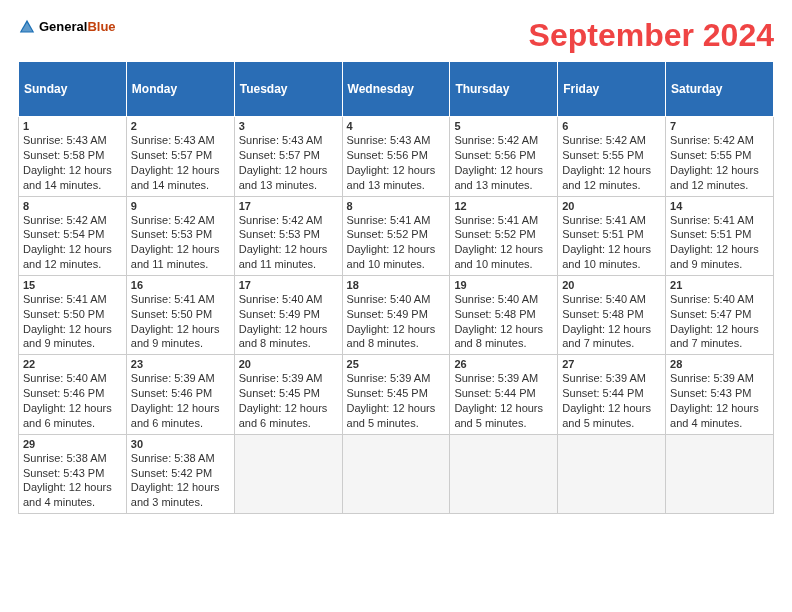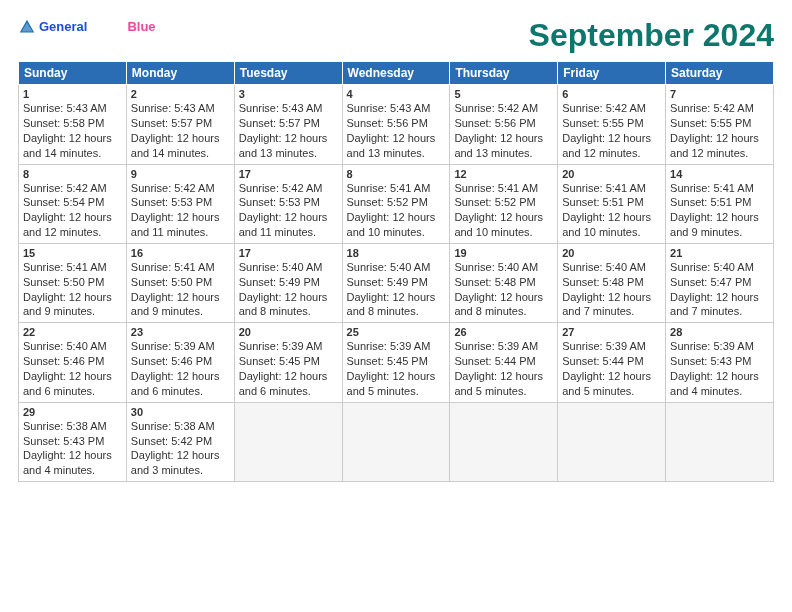--- a/index.html
+++ b/index.html
@@ -24,52 +24,52 @@
     }
     .logo {
       display: flex;
       align-items: center;
     }
     .logo-text {
       font-size: 13px;
       font-weight: bold;
       line-height: 1.1;
     }
-    .logo-general { color: #1d4ed8; text-align: right; }
-    .logo-blue { color: #ec4899; padding-left: 40px; }
+    .logo-general { color: #000000; text-align: right; }
+    .logo-blue { color: #c2410c; }
     .logo-icon {
       width: 18px;
       height: 18px;
       margin-right: 3px;
     }
     .title-block {
       text-align: right;
     }
     .month-title {
       font-size: 32px;
       font-weight: bold;
-      color: #0f766e;
+      color: #ef4444;
       line-height: 1.1;
       text-align: center;
     }
     .subtitle {
       font-size: 13px;
       color: #444;
     }
     .calendar {
       width: 100%;
       border-collapse: collapse;
     }
     .calendar th {
       background: #2a6db5;
       color: #fff;
       font-size: 12px;
       font-weight: bold;
       text-align: left;
-      padding: 4px 5px;
+      padding: 20px 5px;
       border: 1px solid #fff;
       margin-left: 28px;
     }
     .calendar td {
       border: 1px solid #ccc;
       vertical-align: top;
       padding: 3px 4px;
       width: calc(100% / 7);
       background: #fff;
       font-size: 9.5px;

